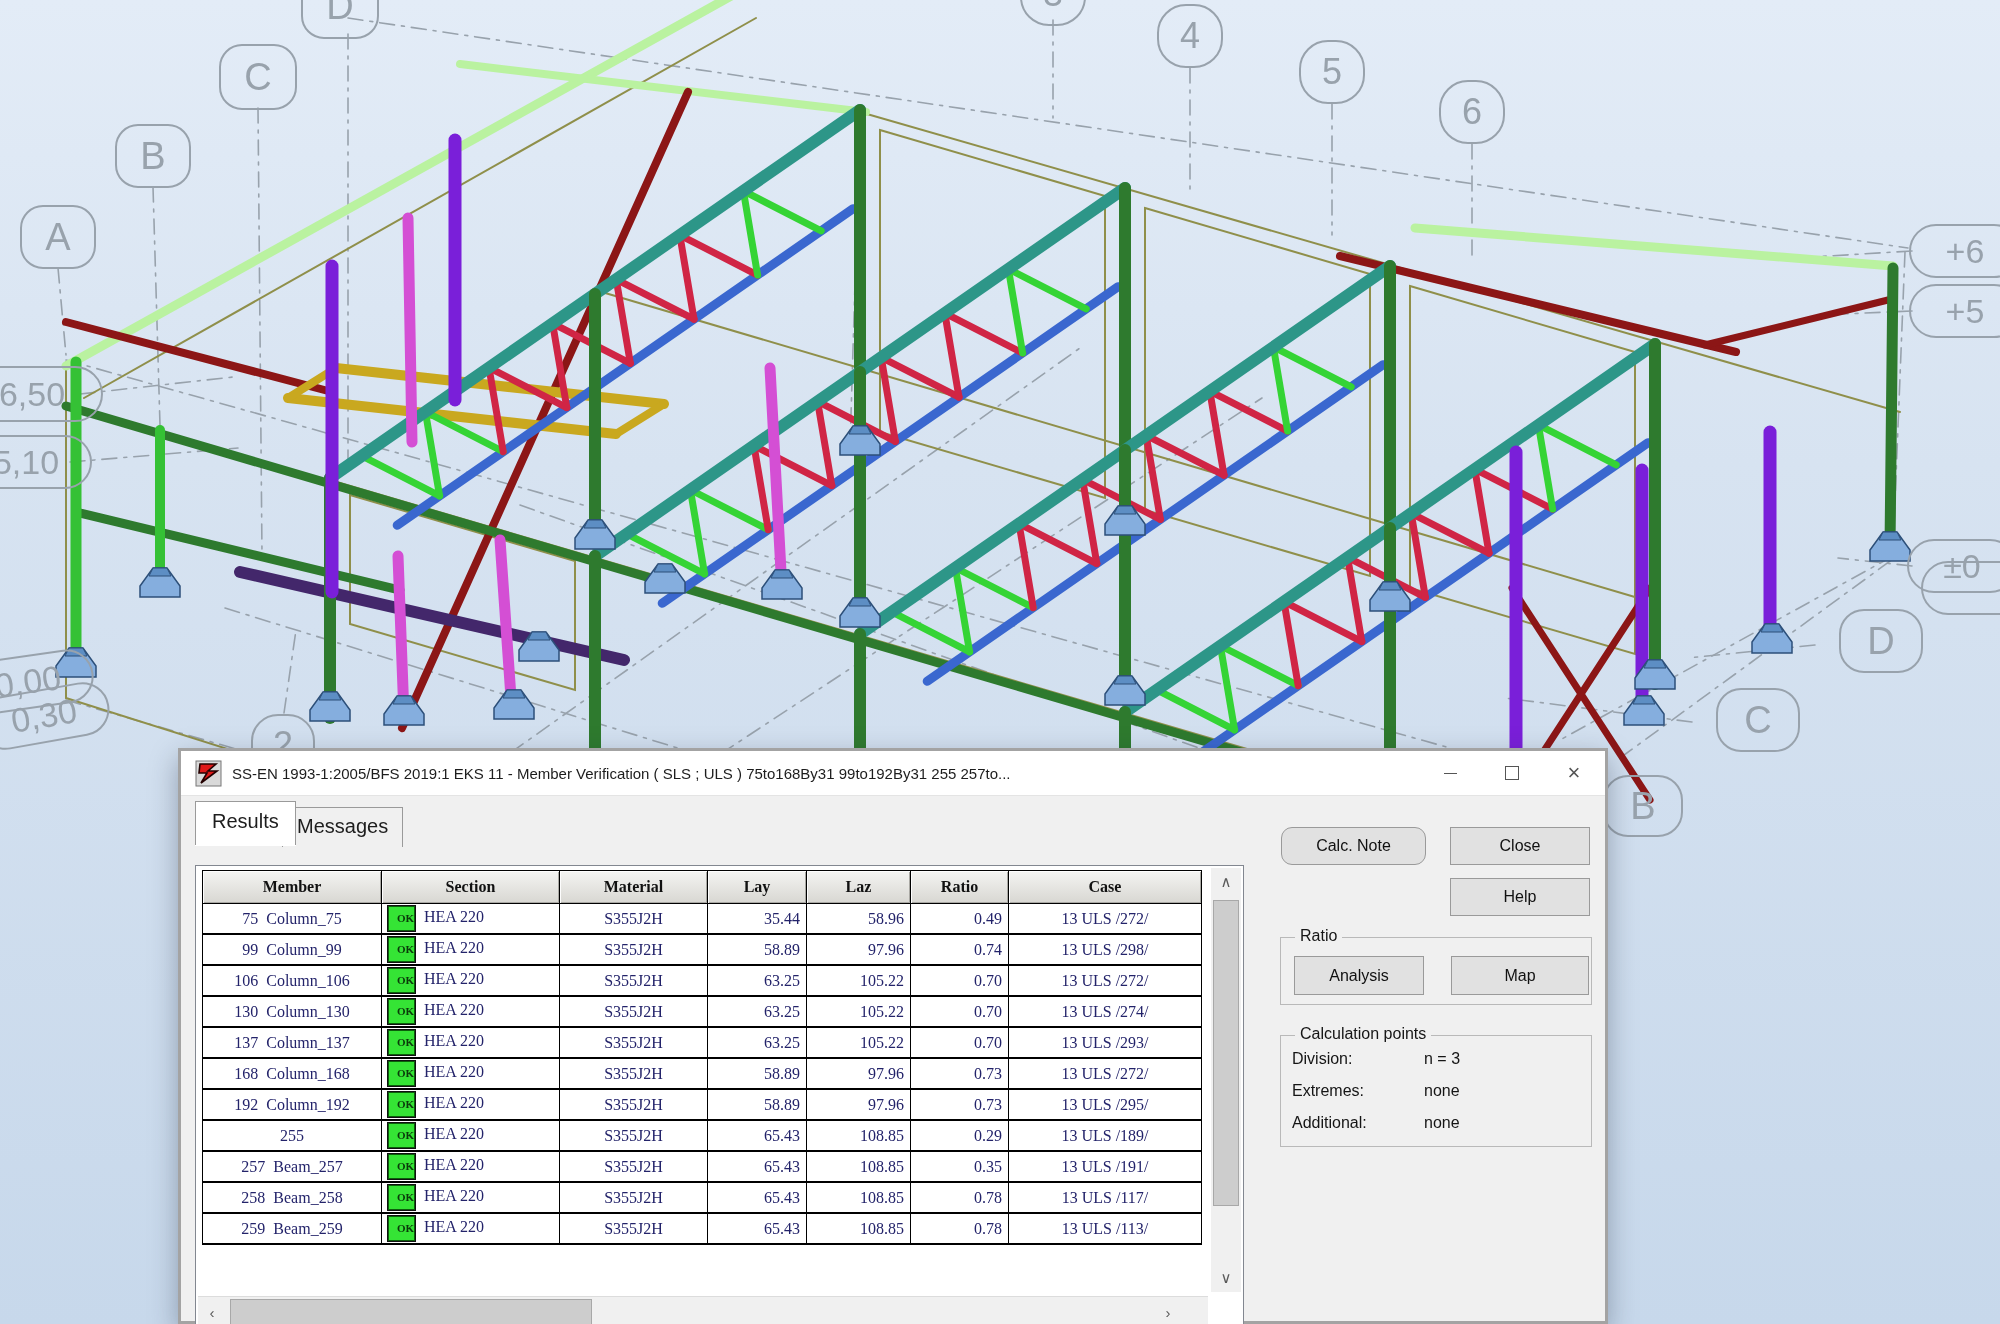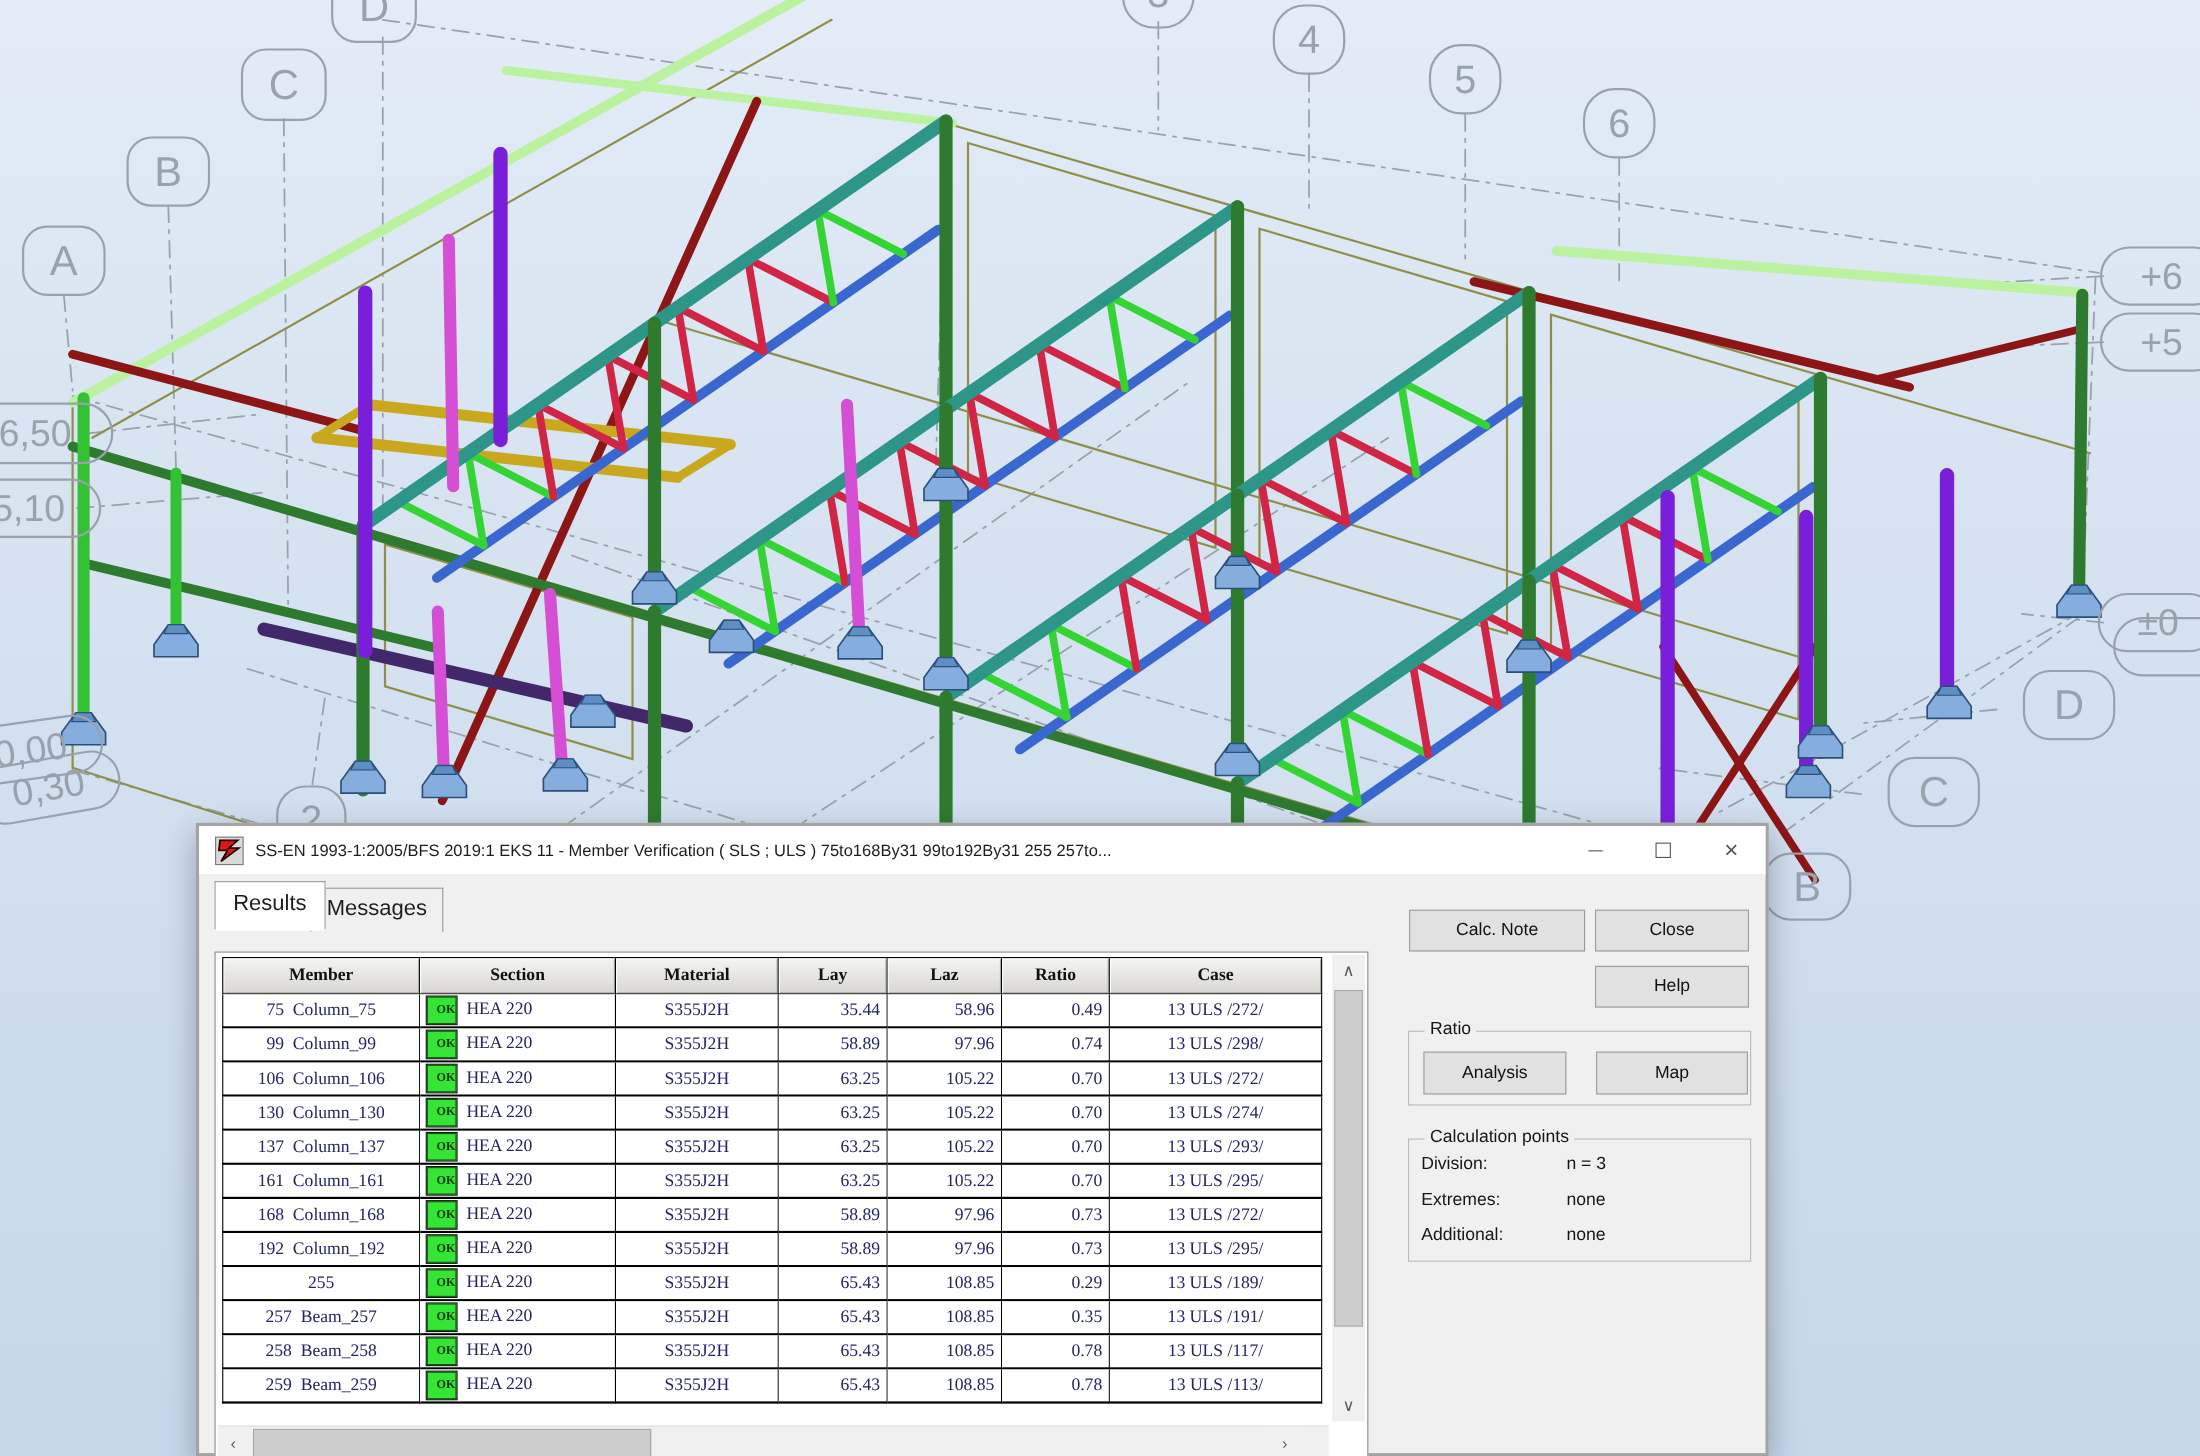--- a/index.html
+++ b/index.html
@@ -426,29 +426,20 @@
           <tr>
             <td class="c">137  Column_137</td>
             <td class="sec"><span class="okbadge"><span>OK</span></span>HEA 220</td>
             <td class="c">S355J2H</td>
             <td class="r">63.25</td>
             <td class="r">105.22</td>
             <td class="r">0.70</td>
             <td class="c">13 ULS /293/</td>
           </tr>
           <tr>
-            <td class="c">161  Column_161</td>
-            <td class="sec"><span class="okbadge"><span>OK</span></span>HEA 220</td>
-            <td class="c">S355J2H</td>
-            <td class="r">63.25</td>
-            <td class="r">105.22</td>
-            <td class="r">0.70</td>
-            <td class="c">13 ULS /295/</td>
-          </tr>
-          <tr>
             <td class="c">168  Column_168</td>
             <td class="sec"><span class="okbadge"><span>OK</span></span>HEA 220</td>
             <td class="c">S355J2H</td>
             <td class="r">58.89</td>
             <td class="r">97.96</td>
             <td class="r">0.73</td>
             <td class="c">13 ULS /272/</td>
           </tr>
           <tr>
             <td class="c">192  Column_192</td>
@@ -503,21 +494,21 @@
       <div class="sb-thumb" style="left:2px;top:32px;width:26px;height:306px;"></div>
       <div class="sb-arrow" style="left:0;bottom:0;width:30px;height:28px;">∨</div>
     </div>
     <div class="hsb">
       <div class="sb-arrow" style="left:0;top:0;width:28px;height:30px;">‹</div>
       <div class="sb-thumb" style="left:32px;top:2px;width:362px;height:26px;"></div>
       <div class="sb-arrow" style="right:26px;top:0;width:28px;height:30px;">›</div>
     </div>
   </div>
 
-  <div class="btn" style="left:1100px;top:76px;width:160px;height:38px;">Calc. Note</div>
+  <div class="btn" style="left:1100px;top:76px;width:145px;height:38px;border-radius:11px;">Calc. Note</div>
   <div class="btn" style="left:1269px;top:76px;width:140px;height:38px;">Close</div>
   <div class="btn" style="left:1269px;top:127px;width:140px;height:38px;">Help</div>
 
   <div class="groupbox" style="left:1099px;top:186px;width:312px;height:68px;">
     <div class="gb-label">Ratio</div>
     <div class="btn" style="left:13px;top:18px;width:130px;height:39px;">Analysis</div>
     <div class="btn" style="left:170px;top:18px;width:138px;height:39px;">Map</div>
   </div>
 
   <div class="groupbox" style="left:1099px;top:284px;width:312px;height:112px;">

